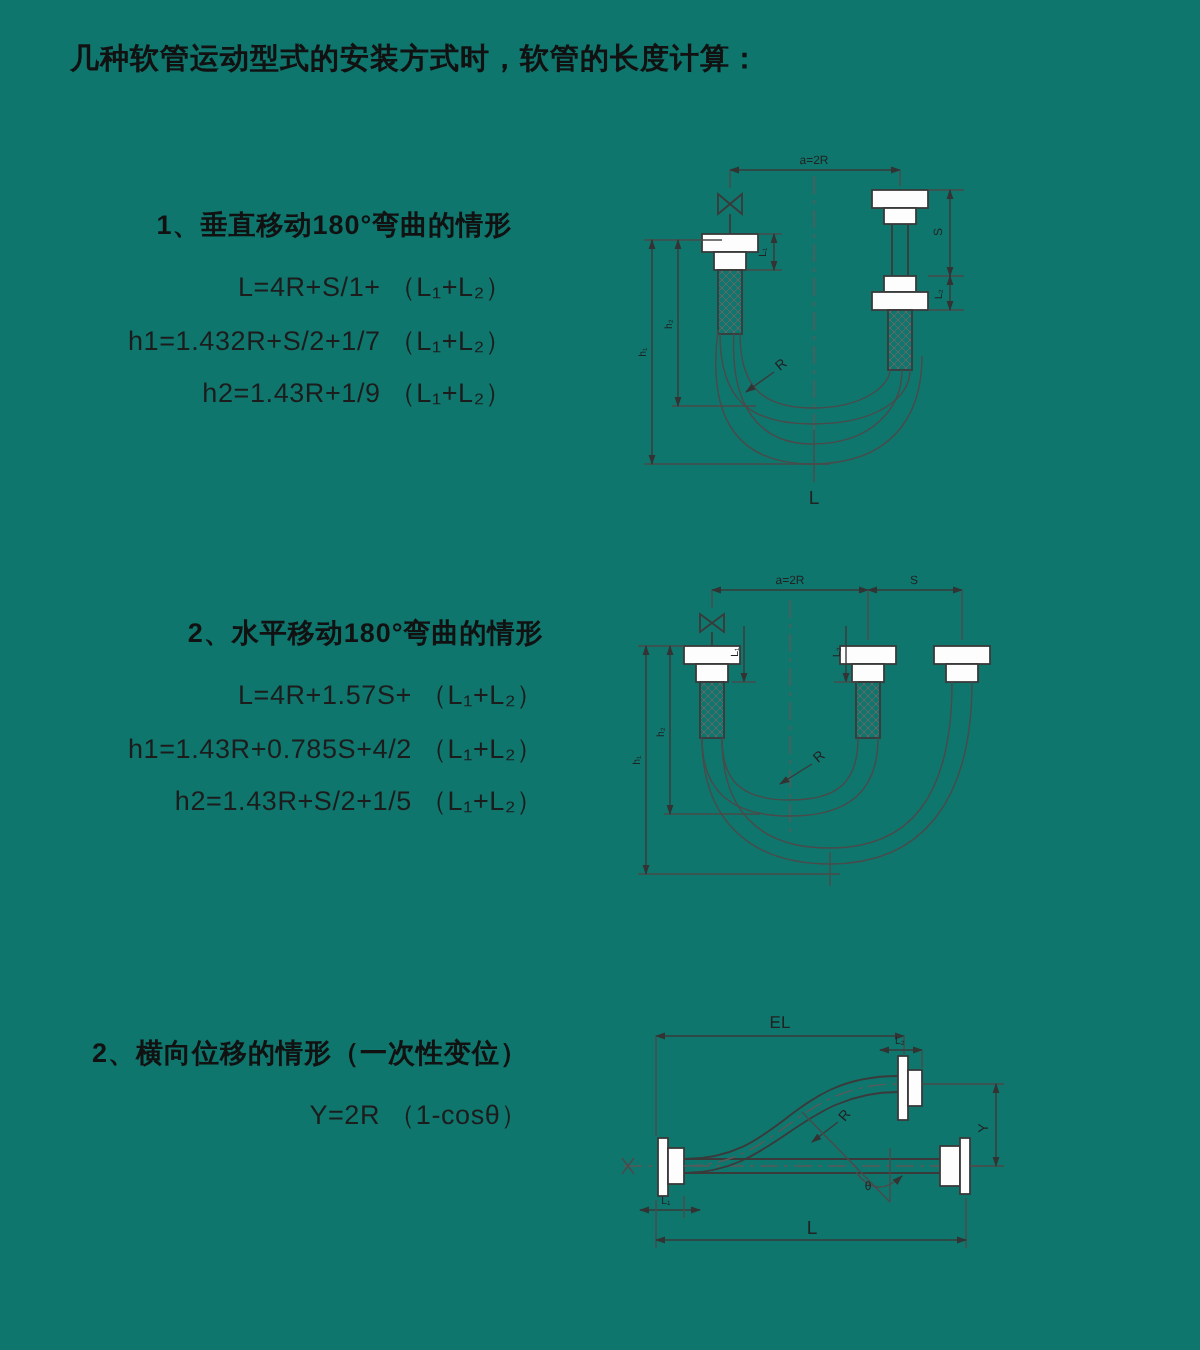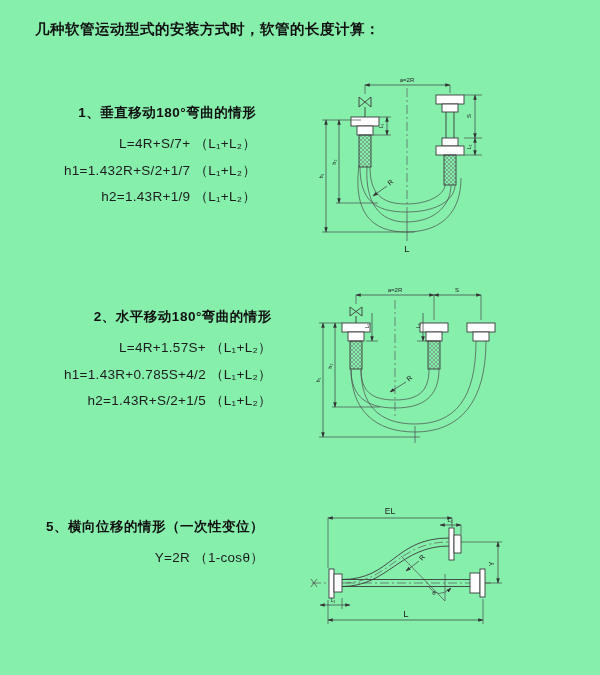--- a/index.html
+++ b/index.html
@@ -2,21 +2,21 @@
 <html><head>
 <meta charset="utf-8">
 <style>
   * { margin:0; padding:0; box-sizing:border-box; }
   html,body { width:600px; height:675px; }
   body {
     font-family: "Liberation Sans", "DejaVu Sans", sans-serif;
     background:#ffffff; color:#1a1a1a;
     position:relative; overflow:hidden;
   }
-  .page { position:absolute; inset:0; background:#86efac; }
+  .page { position:absolute; inset:0; background:#0f766e; }
   .doc-title {
     position:absolute; left:35px; top:20px;
     font-size:14.5px; font-weight:bold; letter-spacing:0.5px; color:#111;
   }
   .section { position:absolute; left:46px;text-align:right; }
   .section .heading {
     font-size:13.5px; font-weight:bold; color:#111; letter-spacing:0.5px;
     margin-bottom:9px;
   }
   .section .formula {
@@ -42,34 +42,34 @@
 </style>
 </head>
 <body>
 
 <div class="page">
 
   <div class="doc-title">几种软管运动型式的安装方式时，软管的长度计算：</div>
 
   <div class="section s1">
     <div class="heading">1、垂直移动180°弯曲的情形</div>
-    <div class="formula">L=4R+S/7+ （L₁+L₂）</div>
+    <div class="formula">L=4R+S/1+ （L₁+L₂）</div>
     <div class="formula">h1=1.432R+S/2+1/7 （L₁+L₂）</div>
     <div class="formula">h2=1.43R+1/9 （L₁+L₂）</div>
   </div>
 
   <div class="section s2">
     <div class="heading">2、水平移动180°弯曲的情形</div>
     <div class="formula">L=4R+1.57S+ （L₁+L₂）</div>
     <div class="formula">h1=1.43R+0.785S+4/2 （L₁+L₂）</div>
     <div class="formula">h2=1.43R+S/2+1/5 （L₁+L₂）</div>
   </div>
 
   <div class="section s3">
-    <div class="heading">5、横向位移的情形（一次性变位）</div>
+    <div class="heading">2、横向位移的情形（一次性变位）</div>
     <div class="formula">Y=2R （1-cosθ）</div>
   </div>
 
   <svg class="dwg d1" width="285" height="195" viewBox="0 0 285 195">
     <defs>
       <pattern id="br1" width="4" height="4" patternUnits="userSpaceOnUse">
         <path d="M0 4 L4 0 M0 0 L4 4" stroke="#666" stroke-width="0.5"></path>
       </pattern>
       <marker id="ah1" viewBox="0 0 10 10" refX="9" refY="5" markerWidth="7.5" markerHeight="7.5" orient="auto-start-reverse">
         <path d="M0 1.6 L10 5 L0 8.4 z" fill="#333"></path>

